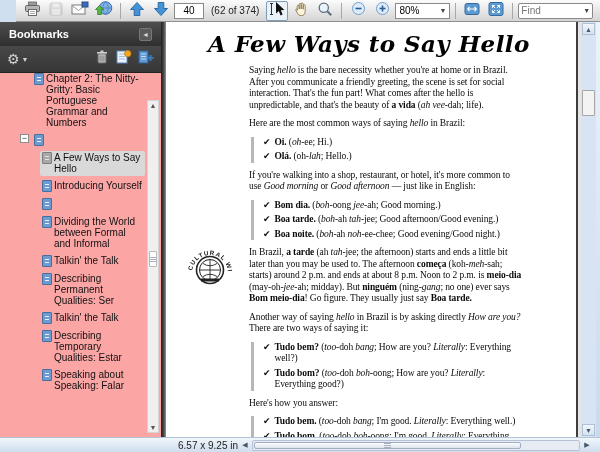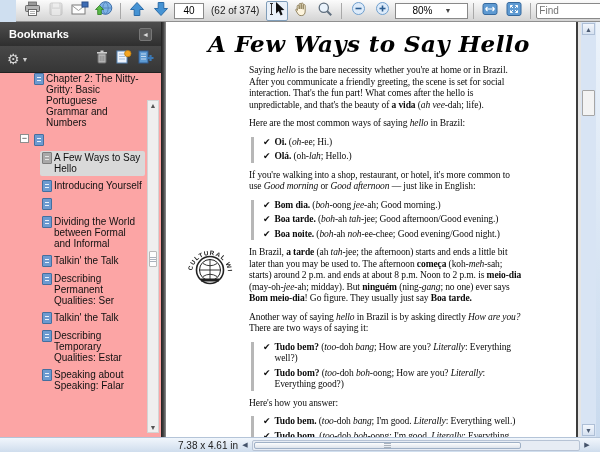--- a/index.html
+++ b/index.html
@@ -7,21 +7,21 @@
   .app{position:relative;width:600px;height:452px}
 
   
   .toolbar{position:absolute;top:0;left:16px;right:0;height:22px;background:linear-gradient(#fbfbfb,#d4d4d4);border-bottom:1px solid #8f8f8f;display:flex;align-items:center;padding:0 5px;gap:2px}
   .tbtn{height:20px;min-width:22px;display:flex;align-items:center;justify-content:center;border:1px solid transparent;border-radius:2px;cursor:default}
   .tbtn.pressed{background:#eaf1f9;border-color:#7f9db9}
   .tbtn.disabled{opacity:.45}
   .sep{width:1px;height:16px;background:#a8a8a8;margin:0 3px;flex:none}
   .pagebox{width:30px;height:16px;border:1px solid #898989;background:#fff;font-size:10px;text-align:center;font-family:"Liberation Sans",sans-serif}
   .count{font-size:10px;color:#222;margin:0 5px;white-space:nowrap}
-  .zoombox{display:flex;align-items:center;height:16px;border:1px solid #898989;background:#fff;font-size:10px;padding:0 16px;gap:12px}
+  .zoombox{display:flex;align-items:center;height:16px;border:1px solid #898989;background:#fff;font-size:10px;padding:0 3px;gap:20px}
   .zcaret{font-size:7px;color:#444}
   .findwrap{display:flex;align-items:center;height:16px;border:1px solid #898989;background:#fff;border-radius:2px;padding:0 2px}
   .findwrap input{border:none;outline:none;width:62px;font-size:10px;color:#444;font-family:Liberation Sans, sans-serif}
 
   
   .sidebar{position:absolute;top:22px;left:0;width:161px;bottom:15px;background:#fca5a5;overflow:hidden}
   .sb-header{height:24px;background:linear-gradient(#4e4e4e,#2f2f2f);color:#fff;font-weight:bold;font-size:11px;display:flex;align-items:center;padding:0 9px}
   .sb-collapse{margin-left:auto;width:13px;height:13px;background:#5a5a5a;border:1px solid #777;border-radius:2px;color:#ddd;font-size:7px;line-height:11px;text-align:center}
   .sb-tools{height:27px;background:linear-gradient(#484848,#363636);display:flex;align-items:center;padding:0 7px;gap:5px;border-bottom:1px solid #222}
   .gearwrap{display:flex;align-items:center;gap:2px;color:#d6d6d6}
@@ -362,21 +362,21 @@
     </div>
     <div class="vscroll">
       <div class="vs-btn vs-up">▲</div>
       <div class="vs-thumb"></div>
       <div class="vs-btn vs-dn">▼</div>
     </div>
     <div class="frame-right"></div>
   </div>
 
   <div class="statusbar">
-    <span class="pagesize">7.38 x 4.61 in</span>
+    <span class="pagesize">6.57 x 9.25 in</span>
     <div class="hscroll">
       <span class="hs-arrow">◀</span>
       <div class="hs-track">
         <div class="hs-thumb">
             <span class="grip"></span>
           </div>
       </div>
       <span class="hs-arrow">▶</span>
     </div>
   </div>

